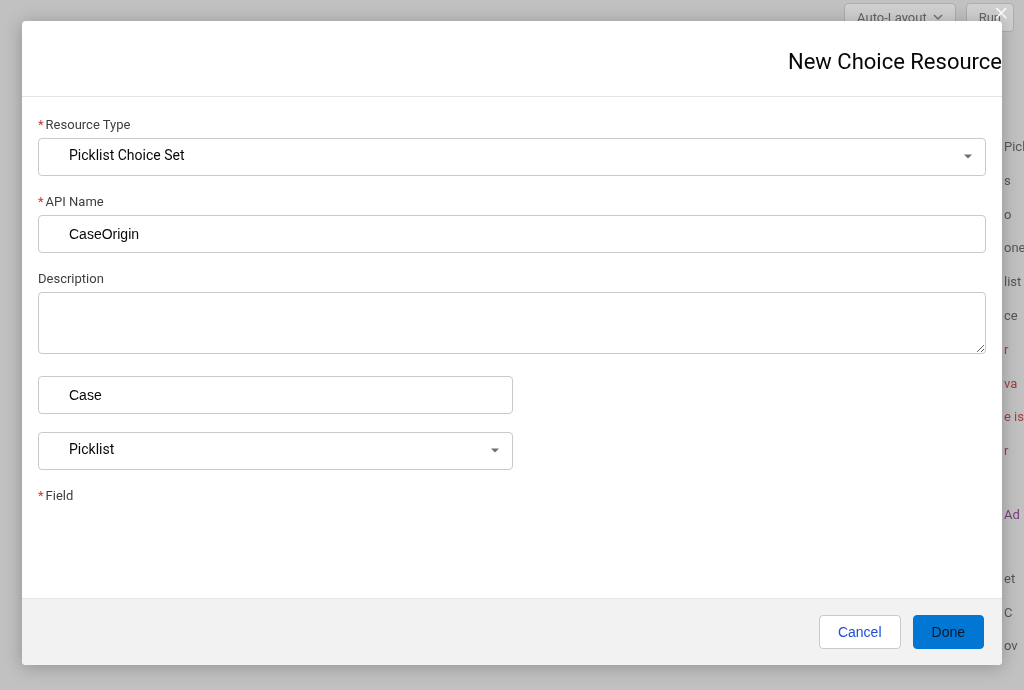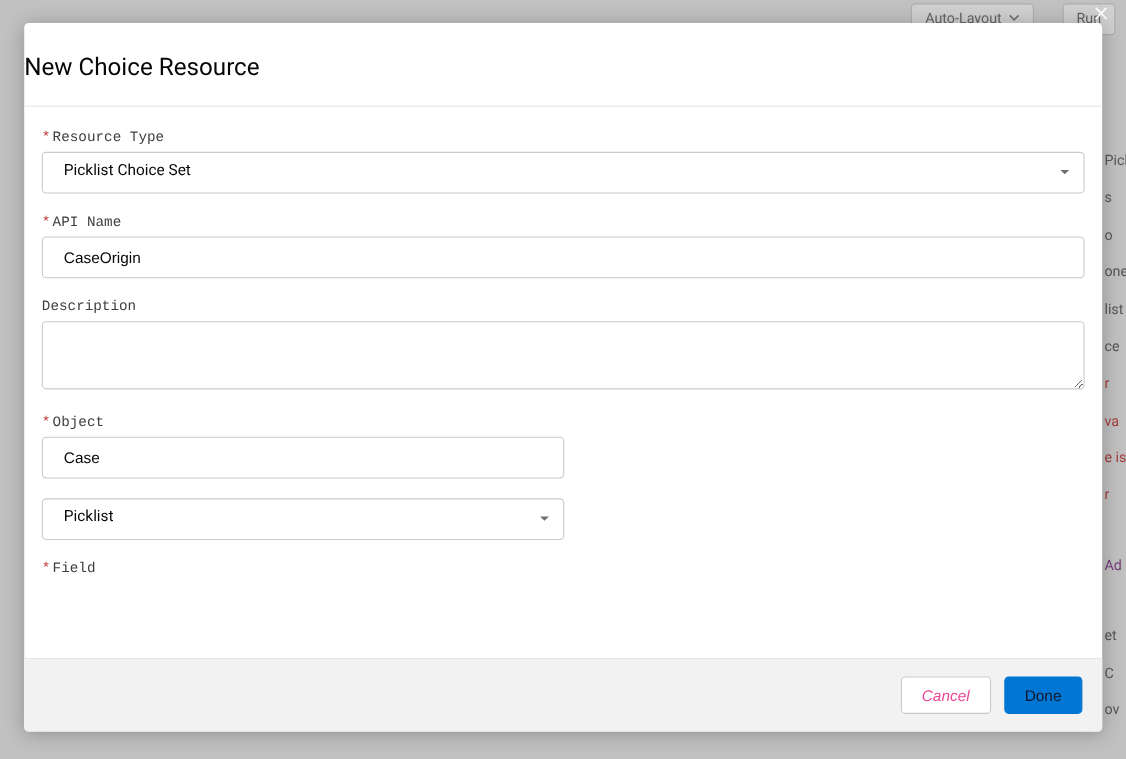--- a/index.html
+++ b/index.html
@@ -19,21 +19,21 @@
       position: absolute;
       inset: 0;
       background: #e8e8e8;
     }
     .backdrop-content {
       position: absolute;
       top: 0;
       right: 0;
       padding: 3px 10px 0 0;
       display: flex;
-      gap: 26px;
+      gap: 10px;
       align-items: center;
     }
     .backdrop-btn {
       border: 1px solid #c9c9c9;
       background: #fff;
       color: #5a5a5a;
       padding: 6px 12px;
       border-radius: 4px;
       font-size: 13px;
       display: inline-flex;
@@ -63,21 +63,21 @@
       width: 980px;
       height: 644px;
       background: #ffffff;
       border-radius: 4px;
       box-shadow: 0 2px 18px rgba(0,0,0,0.25);
       display: flex;
       flex-direction: column;
     }
     .modal-header {
       padding: 28px 0 22px 0;
-      text-align: left;
+      text-align: right;
       border-bottom: 1px solid #e5e5e5;
     }
     .modal-title {
       font-size: 22px;
       font-weight: 400;
       color: #080707;
     }
     .modal-body {
       flex: 1;
       padding: 20px 16px 10px 16px;
@@ -95,34 +95,33 @@
       margin-bottom: 18px;
     }
     .form-row .form-group {
       margin-bottom: 0;
     }
     .form-label {
       display: block;
       font-size: 13px;
       color: #3e3e3c;
       margin-bottom: 6px;
-      font-family: Liberation Mono, monospace;
     }
     .required-mark {
       color: #c23934;
       margin-right: 2px;
     }
     .form-control {
       width: 100%;
       border: 1px solid #c9c9c9;
       border-radius: 4px;
       background: #fff;
       font-size: 14px;
       color: #080707;
-      padding: 8px 19px;
+      padding: 8px 30px;
       height: 38px;
       position: relative;
     }
     .select-wrap {
       position: relative;
     }
     .select-wrap .form-control {
       padding-right: 34px;
       cursor: pointer;
     }
@@ -185,22 +184,21 @@
     .btn {
       border-radius: 4px;
       font-size: 14px;
       padding: 8px 18px;
       cursor: pointer;
       border: 1px solid transparent;
     }
     .btn-neutral {
       background: #fff;
       border-color: #c9c9c9;
-      color: #ec4899;
-      font-style: italic;
+      color: #1d4ed8;
     }
     .btn-brand {
       background: #0176d3;
       color: #0f172a;
       border-color: #0176d3;
     }
     .close-x {
       position: absolute;
       right: 16px;
       top: -4px;
@@ -273,23 +271,20 @@
       </label>
       <input type="text" class="form-control" value="CaseOrigin" style="">
     </div>
 
     <div class="form-group">
       <label class="form-label">Description</label>
       <textarea class="textarea-control" style=""></textarea>
     </div>
 
     <div class="form-group half">
-      <label class="form-label">
-        <span class="required-mark">*</span><span>Object</span>
-      </label>
       <input type="text" class="form-control" value="Case" style="">
     </div>
 
     <div class="form-group half">
       <div class="select-wrap">
         <div class="form-control">Picklist</div>
         <span class="select-caret">
           <svg viewBox="0 0 12 12">
               <path d="M2 4 L6 8 L10 4 Z"></path>
             </svg>

